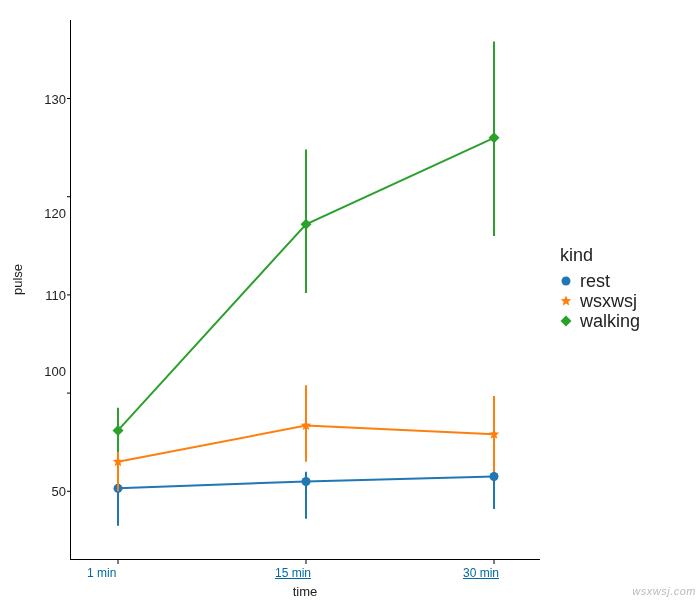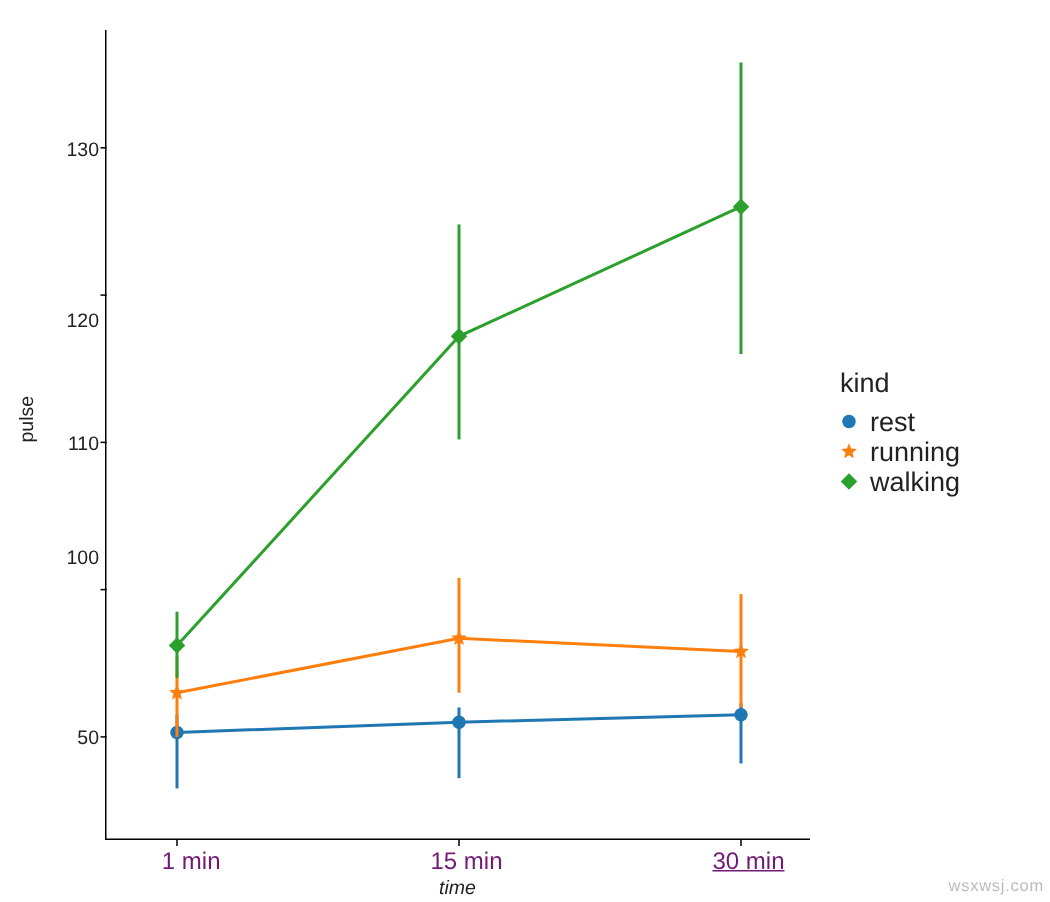--- a/index.html
+++ b/index.html
@@ -1,26 +1,26 @@
 <!DOCTYPE html>
 <html><head>
   <meta charset="utf-8">
   <style>
     * { box-sizing: border-box; margin: 0; padding: 0; }
     body { background: #fff; font-family: Arial, sans-serif; width: 700px; height: 601px; position: relative; }
     .chart-wrap { position: absolute; left: 0; top: 0; width: 700px; height: 601px; }
     .plot-area { position: absolute; left: 70px; top: 20px; width: 470px; height: 540px; border-left: 1px solid #000; border-bottom: 1px solid #000; }
     .ytick { position: absolute; left: 36px; font-size: 13px; color: #222; text-align: right; width: 30px; }
-    .xtick { position: absolute; top: 566px; font-size: 16px; color: #701a75; text-align: right; }
+    .xtick { position: absolute; top: 566px; font-size: 12px; color: #0369a1; text-align: left; }
     .ylabel { position: absolute; left: 10px; top: 295px; font-size: 13px; color: #222; transform: rotate(-90deg); transform-origin: left top; }
     .xlabel { position: absolute; top: 584px; font-size: 13px; color: #222; text-align: center; }
     .legend { position: absolute; left: 560px; top: 245px; font-size: 18px; color: #222; }
     .legend-title { margin-bottom: 6px; }
     .legend-row { display: flex; align-items: center; height: 18px; margin-bottom: 2px; }
-    .watermark { position: absolute; right: 4px; bottom: 4px; font-size: 11px; color: #bbb; letter-spacing: 0.5px; }
+    .watermark { position: absolute; right: 4px; bottom: 4px; font-size: 11px; color: #bbb; letter-spacing: 0.5px; font-style: italic; }
     svg { overflow: visible; }
   </style>
 </head>
 <body>
 
 <div class="chart-wrap">
   <div class="plot-area">
     <svg width="470" height="540">
         <line x1="-4" y1="471.27272727272725" x2="0" y2="471.27272727272725" stroke="#000" stroke-width="1"></line>
         <line x1="-4" y1="373.0909090909091" x2="0" y2="373.0909090909091" stroke="#000" stroke-width="1"></line>
@@ -48,48 +48,48 @@
         <line x1="47" y1="432" x2="47" y2="387.81818181818187" stroke="#2ca02c" stroke-width="2"></line>
         <path d="M 47 404.9 L 52.5 410.4 L 47 415.9 L 41.5 410.4 Z" fill="#2ca02c"></path>
         <line x1="235" y1="272.9454545454545" x2="235" y2="129.60000000000008" stroke="#2ca02c" stroke-width="2"></line>
         <path d="M 235 198.7181818181818 L 240.5 204.2181818181818 L 235 209.7181818181818 L 229.5 204.2181818181818 Z" fill="#2ca02c"></path>
         <line x1="423" y1="216" x2="423" y2="21.59999999999991" stroke="#2ca02c" stroke-width="2"></line>
         <path d="M 423 112.31818181818181 L 428.5 117.81818181818181 L 423 123.31818181818181 L 417.5 117.81818181818181 Z" fill="#2ca02c"></path>
       </svg>
   </div>
 
   <div class="ylabel">pulse</div>
-  <div class="xlabel" style="left:70px; width:470px;font-style:italic;">time</div>
+  <div class="xlabel" style="left:70px; width:470px;">time</div>
 
   <div class="legend">
     <div class="legend-title">kind</div>
     <div>
         <div class="legend-row">
           <svg width="12" height="12" style="margin-right: 8px;">
             <circle cx="6" cy="6" r="4.5" fill="#1f77b4"></circle>
           </svg>
           <span>rest</span>
         </div>
         <div class="legend-row">
           <svg width="12" height="12" style="margin-right: 8px;">
             <path d="M 6,0.5 L 4.545231500576129,3.9976829389220048 L 0.7691891603766559,4.300406530937789 L 3.6461351221694946,6.764817061077995 L 2.767181112391397,10.449593469062211 L 5.999999999999999,8.475 L 9.232818887608602,10.449593469062211 L 8.353864877830505,6.764817061077996 L 11.230810839623345,4.30040653093779 L 7.454768499423872,3.9976829389220057 Z" fill="#ff7f0e"></path>
           </svg>
-          <span>running</span>
+          <span>wsxwsj</span>
         </div>
         <div class="legend-row">
           <svg width="12" height="12" style="margin-right: 8px;">
             <path d="M 6 0.5 L 11.5 6 L 6 11.5 L 0.5 6 Z" fill="#2ca02c"></path>
           </svg>
           <span>walking</span>
         </div>
       </div>
   </div>
 
   <div class="watermark">wsxwsj.com</div>
 <div class="ytick" style="top: 484.273px;">50</div>
     <div class="ytick" style="top: 364px;">100</div>
     <div class="ytick" style="top: 287.909px;">110</div>
     <div class="ytick" style="top: 189.727px; margin-top: 16px;">120</div>
     <div class="ytick" style="top: 91.5455px;">130</div>
     <div class="xtick" style="left: 87px; width: 60px;">1 min</div>
-    <div class="xtick" style="left: 275px; width: 60px;">15 min</div>
+    <div class="xtick" style="left: 275px; width: 60px; text-decoration: underline;">15 min</div>
     <div class="xtick" style="left: 463px; width: 60px; text-decoration: underline;">30 min</div>
   </div>
 
 </body></html>

